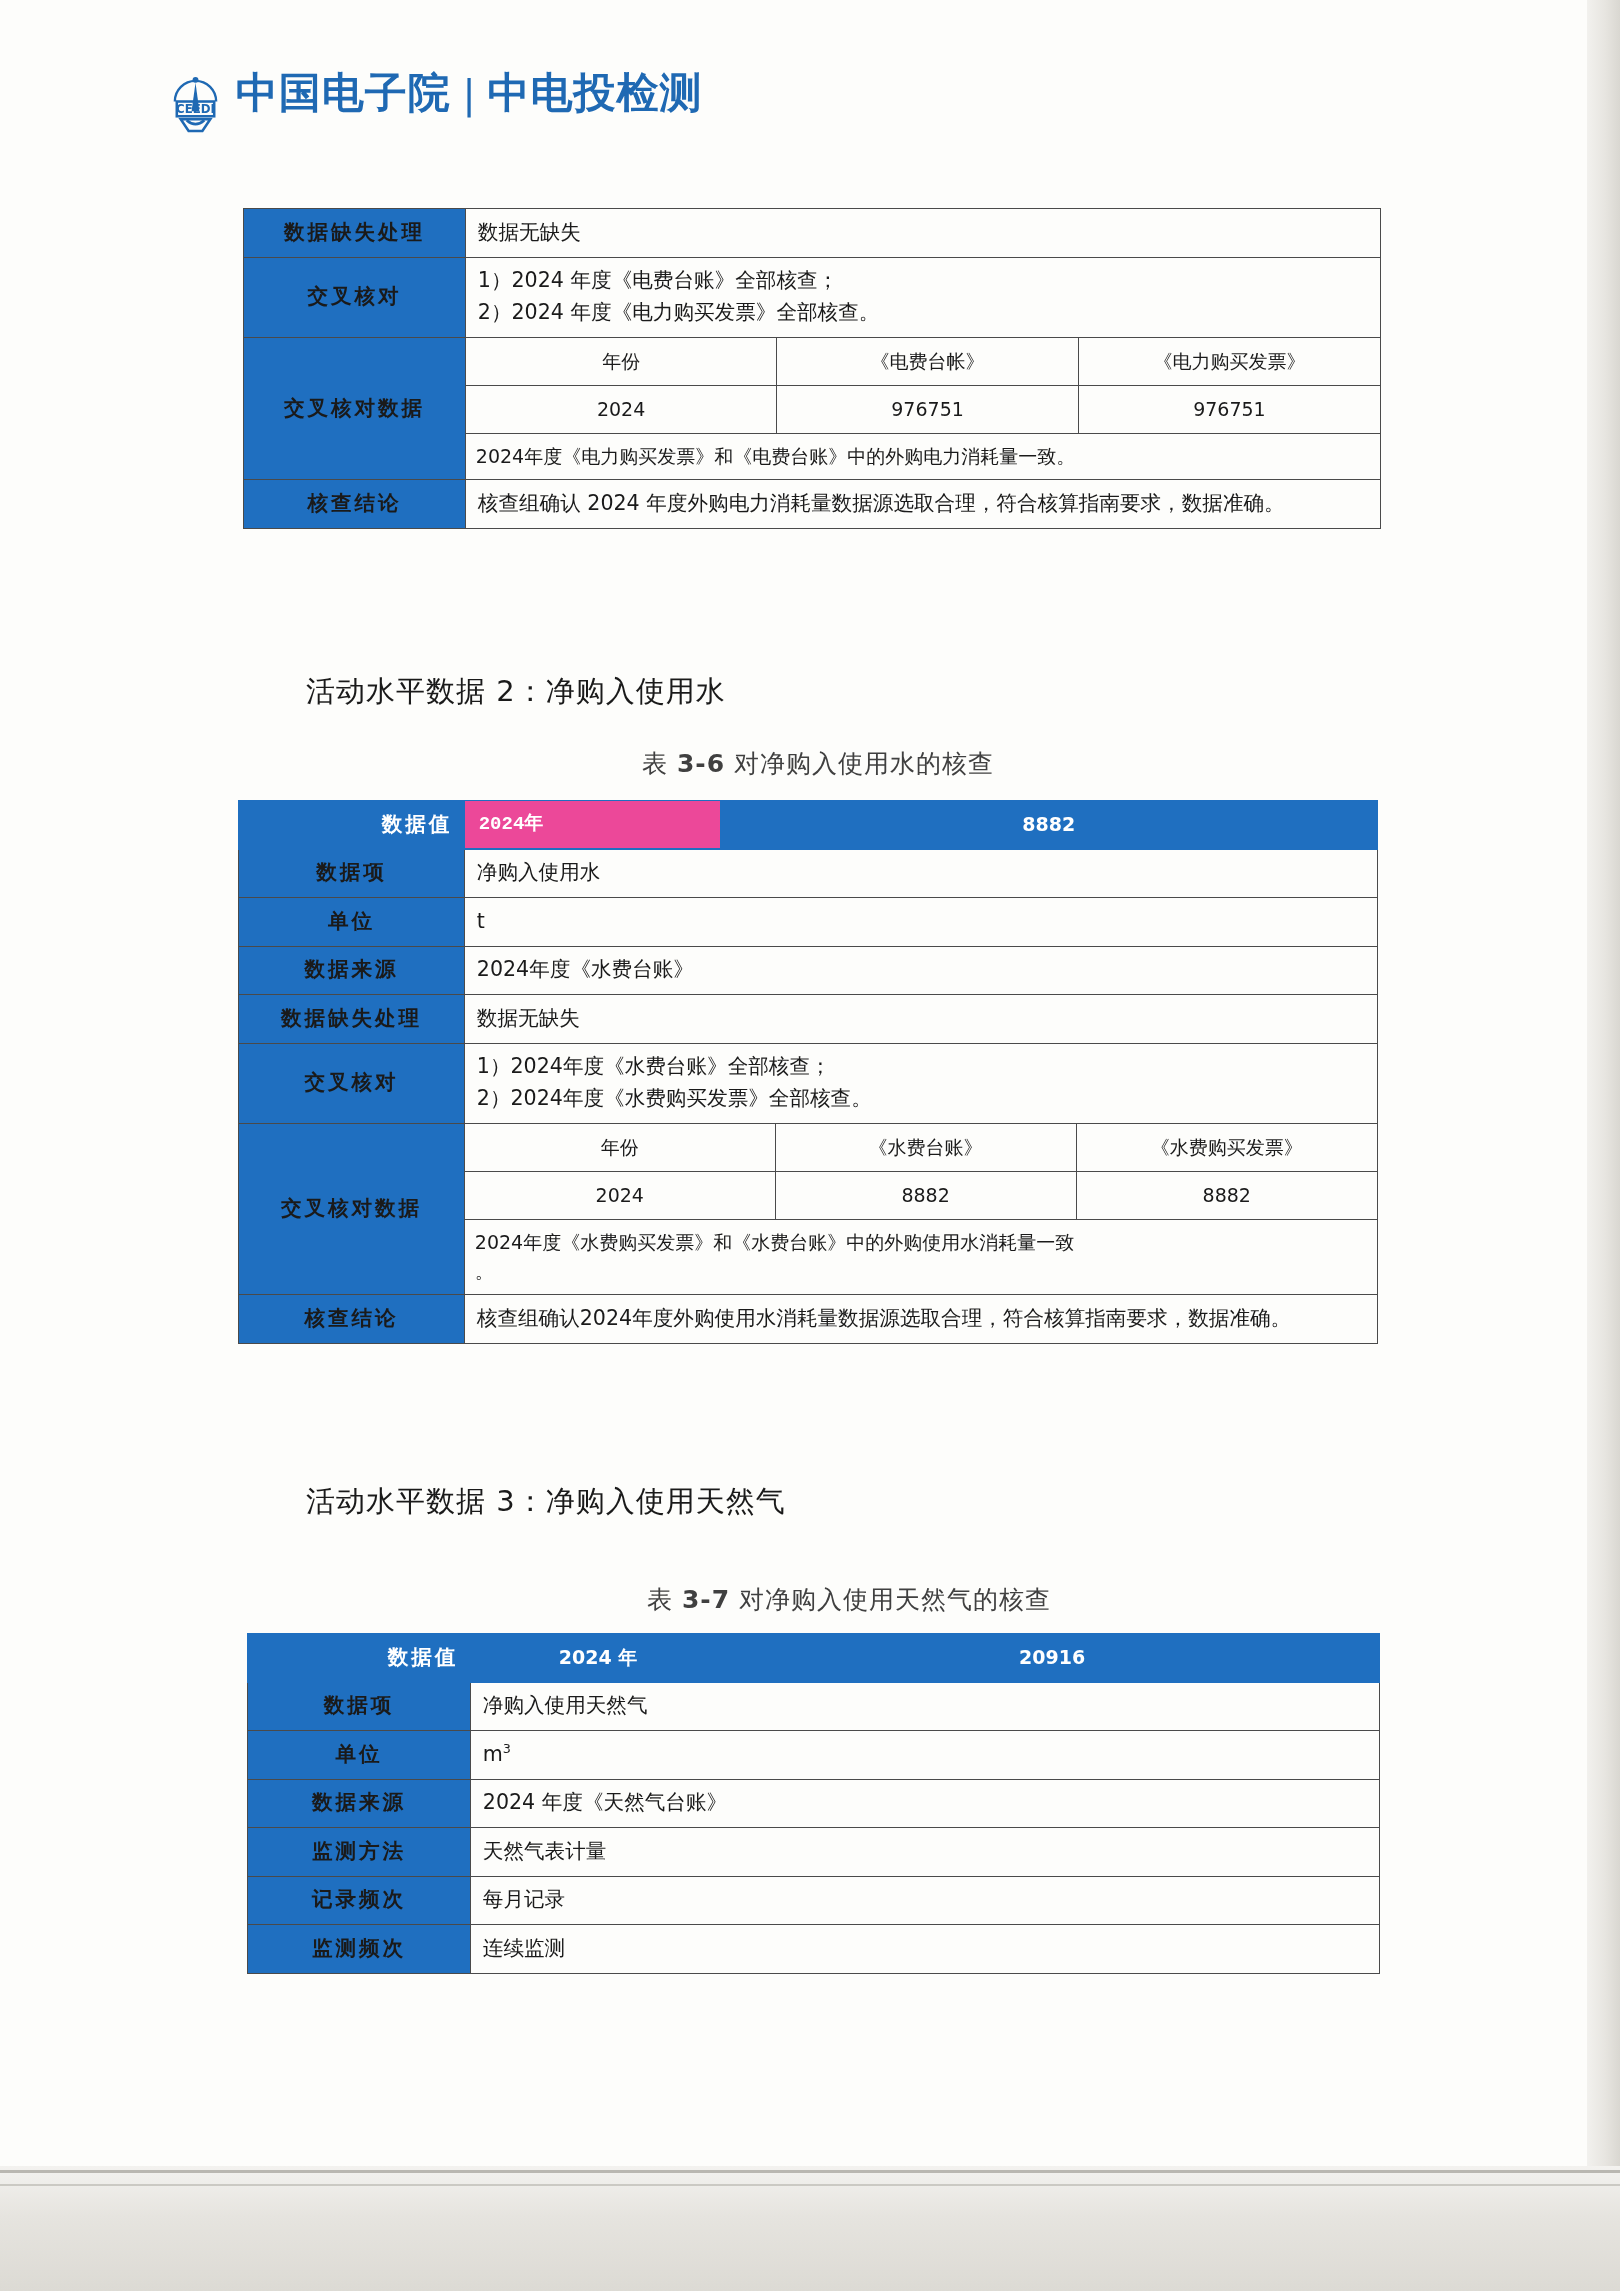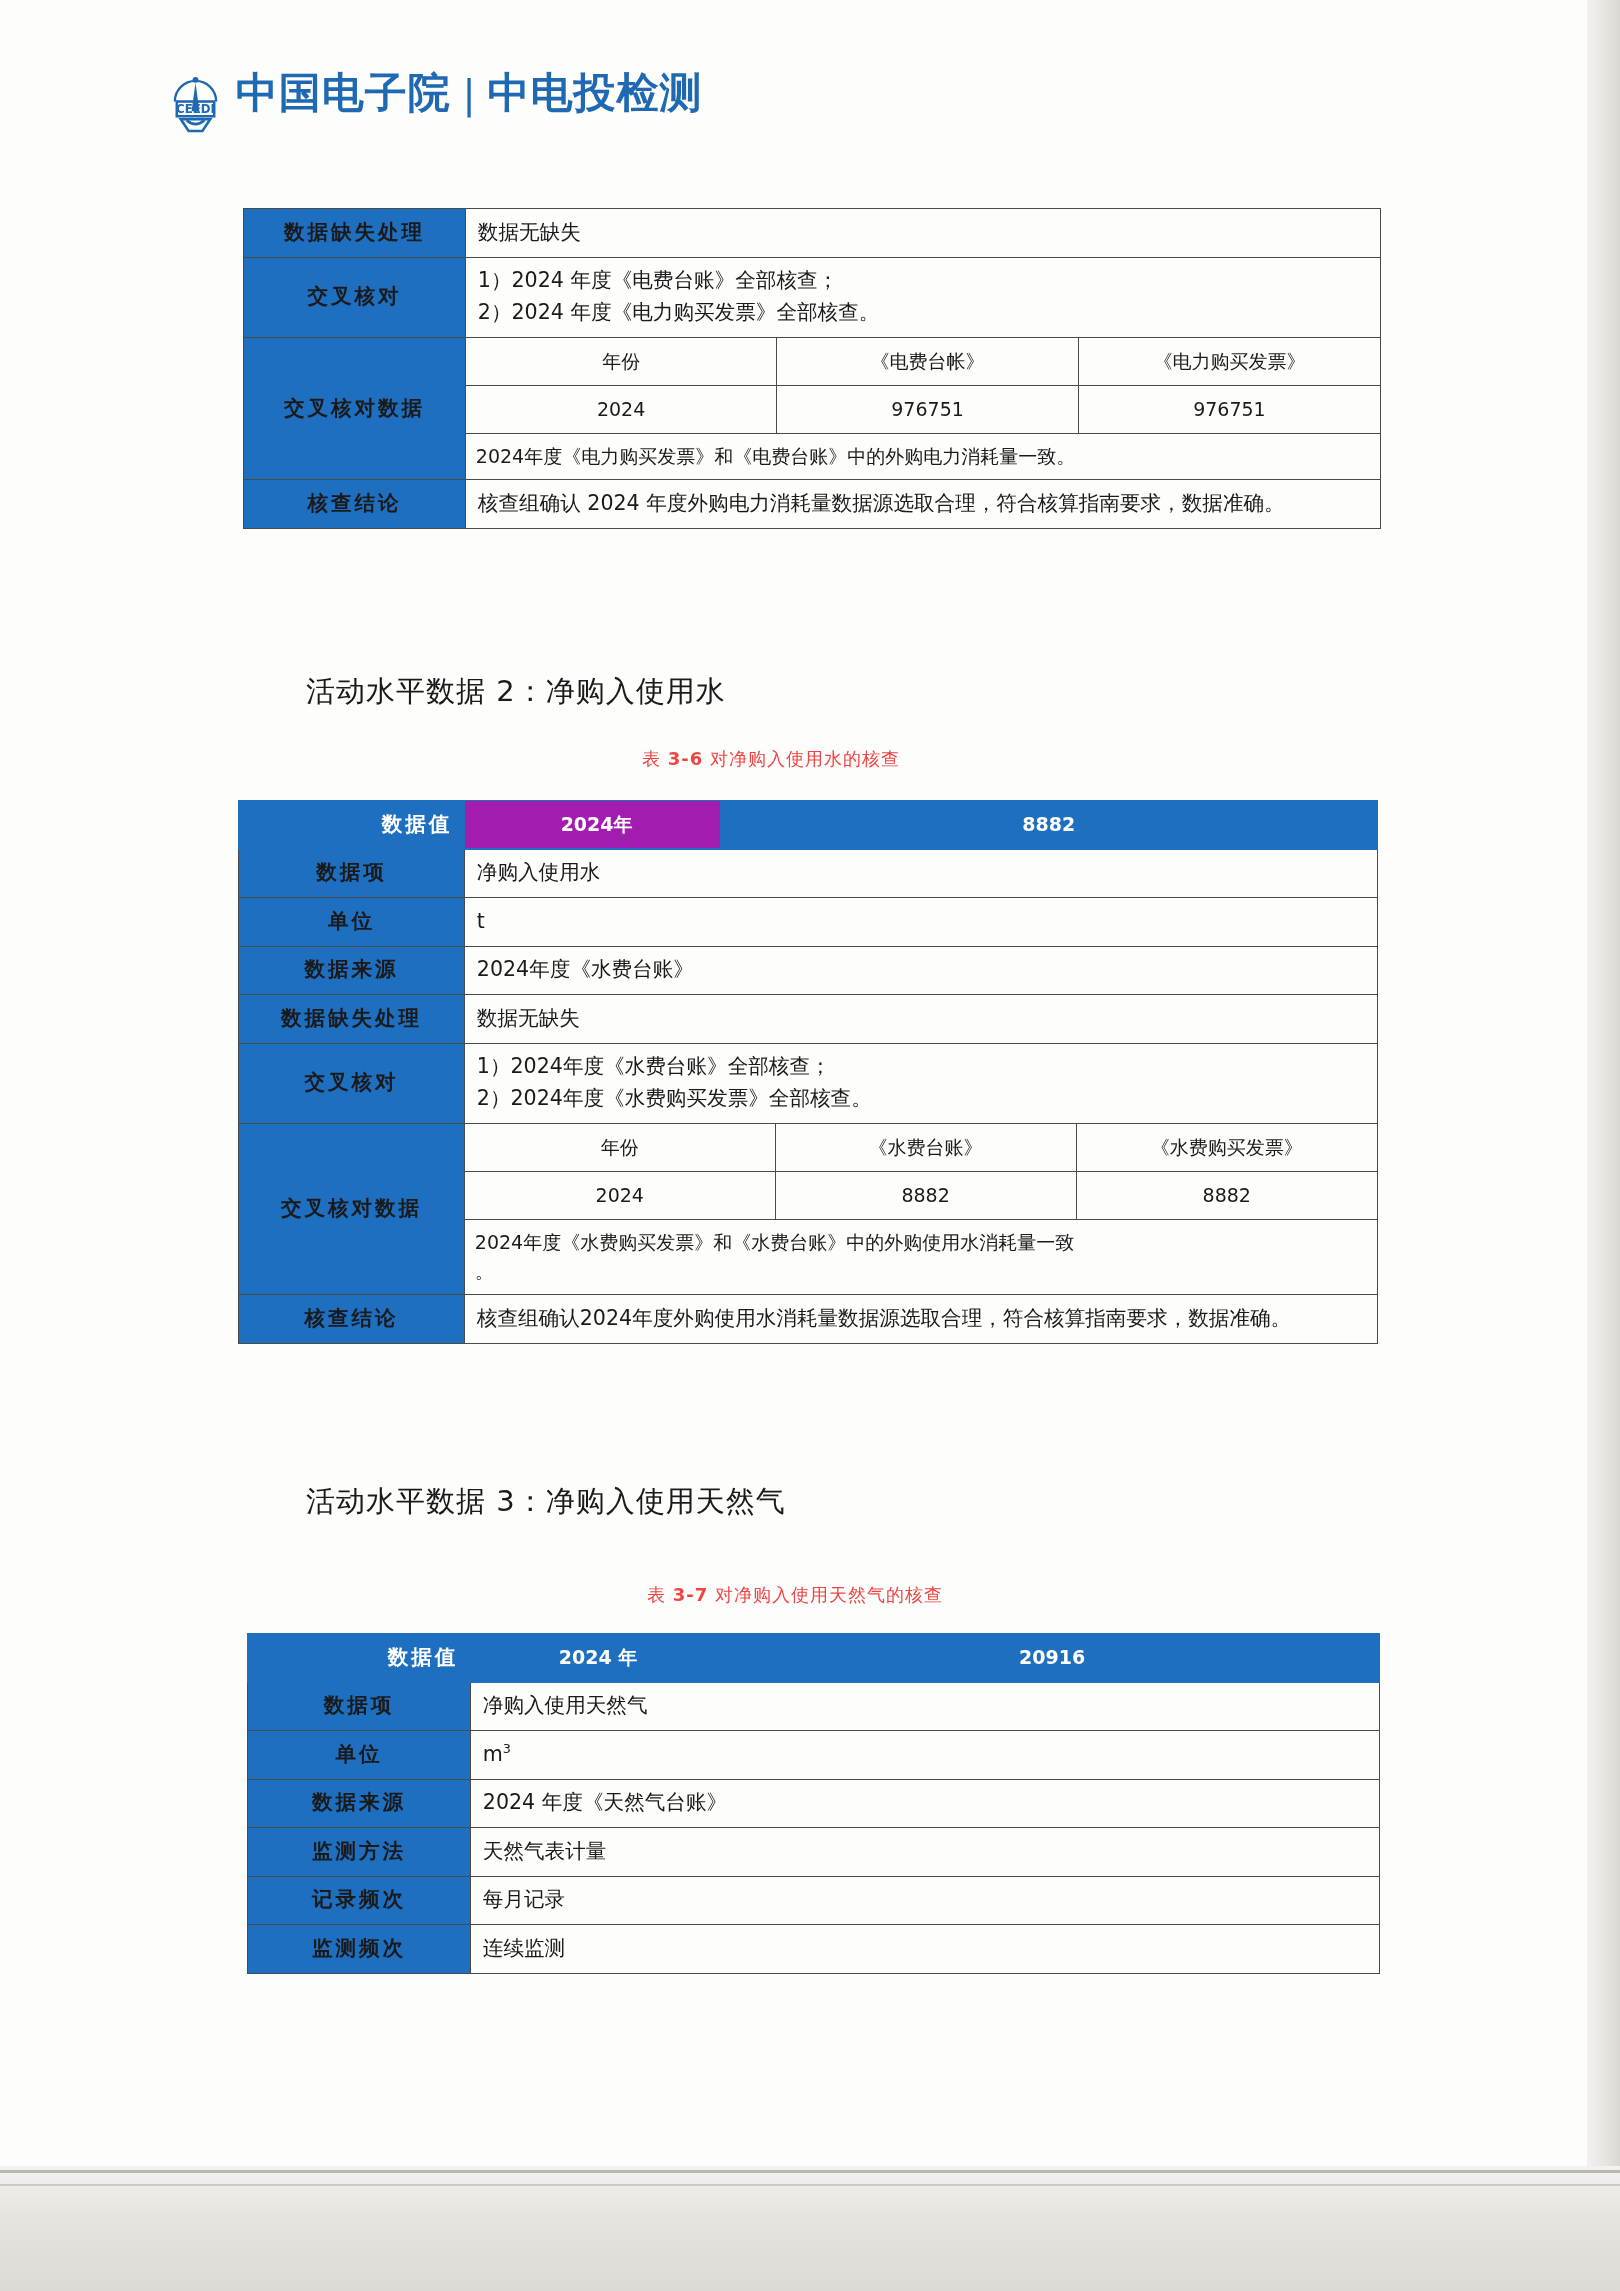--- a/index.html
+++ b/index.html
@@ -76,21 +76,21 @@
 
   
   .sec-head{
     position:absolute;
     font-size:29px;color:#1a1a1a;letter-spacing:1px;
     font-family:"DejaVu Sans","Liberation Sans",sans-serif;
     white-space:nowrap;
   }
   .tbl-caption{
     position:absolute;
-    font-size:18px;color:#ef4444;letter-spacing:1px;
+    font-size:25px;color:#404040;letter-spacing:1px;
     font-family:"DejaVu Sans","Liberation Sans",sans-serif;
     white-space:nowrap;
   }
   .tbl-caption b{font-weight:bold;}
 
   #page-number{
     position:absolute;left:0;right:0;top:2107px;
     text-align:center;font-size:22.5px;color:#1a1a1a;
   }
   .sup{font-size:0.62em;vertical-align:super;}
@@ -188,21 +188,21 @@
       <tr class="blue-row">
         <td class="ctr" style="letter-spacing:2.9px;">数据值</td>
         <td style="padding:0;border-color:#1f6fc0;">
           <table class="sub" style="border:none;">
             <colgroup>
                 <col style="width:28%">
                 <col style="width:72%">
               </colgroup>
             <tbody>
                 <tr>
-              <td style="border:none;background:#a21caf;color:#fff;font-weight:bold;text-align:center;padding-left:13.7px;">2024年</td>
+              <td style="border:none;background:#ec4899;color:#fff;font-weight:bold;text-align:left;padding-left:13.7px;font-family:Liberation Mono, monospace;">2024年</td>
               <td style="border:none;background:#1f6fc0;color:#fff;font-weight:bold;text-align:center;">8882</td>
             </tr>
               </tbody>
           </table>
         </td>
       </tr>
       <tr>
         <td class="hdr-cell">数据项</td>
         <td class="lft">净购入使用水</td>
       </tr>

